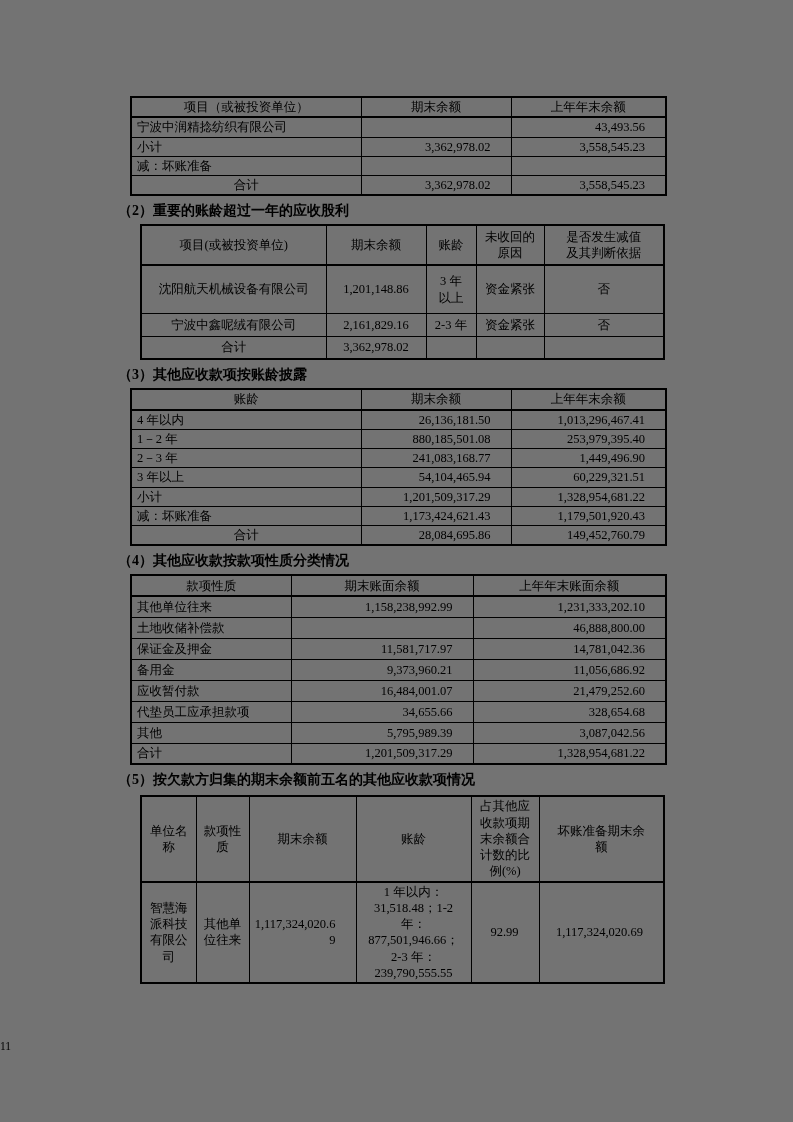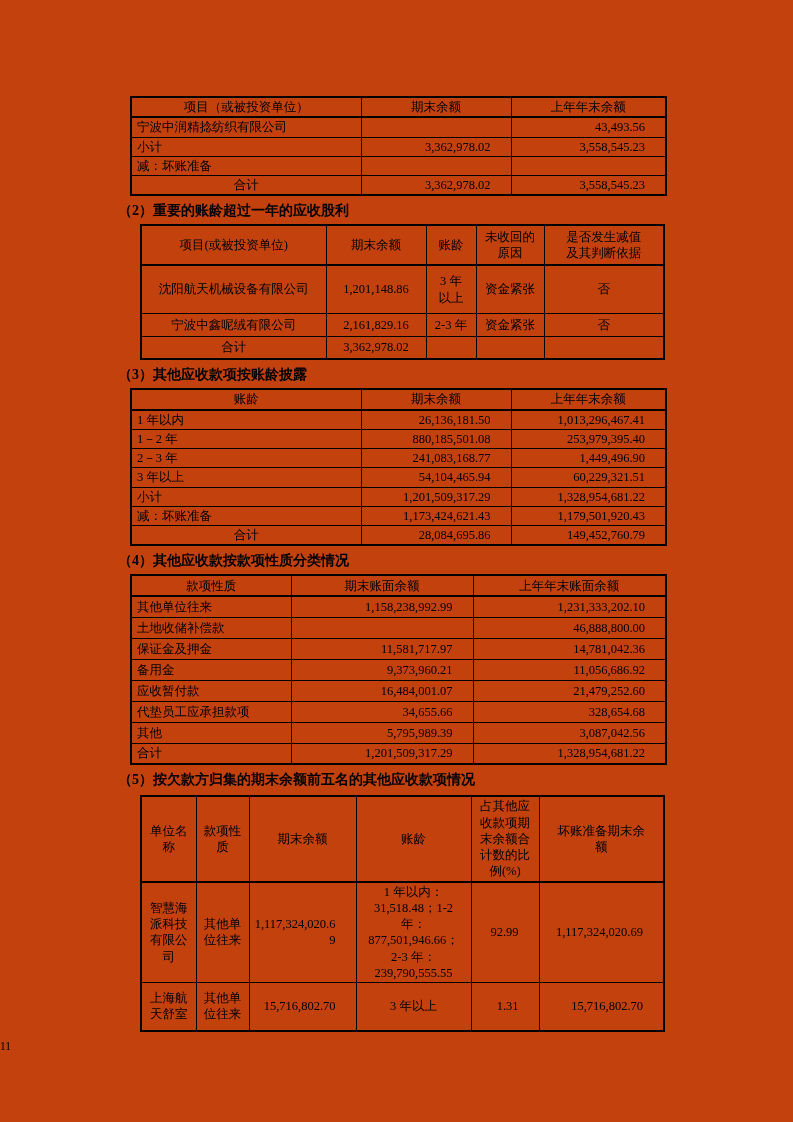--- a/index.html
+++ b/index.html
@@ -1,19 +1,19 @@
 <!DOCTYPE html>
 <html><head>
 <meta charset="utf-8">
 <style>
   html,body { margin:0; padding:0; background:#ffffff; }
   .page {
     position:relative;
     width:793px; height:1122px;
-    background:#c2410c;
+    background:#737373;
     color:#000;
     font-family:"Liberation Serif","DejaVu Serif",serif;
     overflow:hidden;
   }
   table {
     border-collapse:collapse;
     table-layout:fixed;
     border:2px solid #000;
   }
   td, th {
@@ -148,21 +148,21 @@
         <col style="width:150px">
         <col style="width:155px">
       </colgroup>
     <tbody>
         <tr>
       <th class="ctr">账龄</th>
       <th class="ctr">期末余额</th>
       <th class="ctr">上年年末余额</th>
     </tr>
     <tr>
-      <td class="lft">1 年以内</td>
+      <td class="lft">4 年以内</td>
       <td class="num">26,136,181.50</td>
       <td class="num">1,013,296,467.41</td>
     </tr>
     <tr>
       <td class="lft">1－2 年</td>
       <td class="num">880,185,501.08</td>
       <td class="num">253,979,395.40</td>
     </tr>
     <tr>
       <td class="lft">2－3 年</td>
@@ -284,28 +284,18 @@
       <td class="num">1,117,324,020.69</td>
       <td class="ctr pre">1 年以内：
 31,518.48；1-2
 年：
 877,501,946.66；
 2-3 年：
 239,790,555.55</td>
       <td class="num">92.99</td>
       <td class="num">1,117,324,020.69</td>
     </tr>
-    <tr class="r2">
-      <td class="ctr pre">上海航
-天舒室</td>
-      <td class="ctr pre">其他单
-位往来</td>
-      <td class="num">15,716,802.70</td>
-      <td class="ctr">3 年以上</td>
-      <td class="num">1.31</td>
-      <td class="num">15,716,802.70</td>
-    </tr>
   </tbody>
     </table>
 
   <div class="page-number">11</div>
 
 </div>
 
 </body></html>

